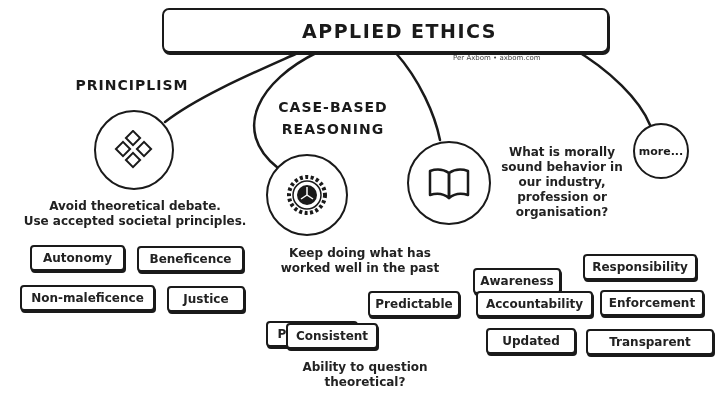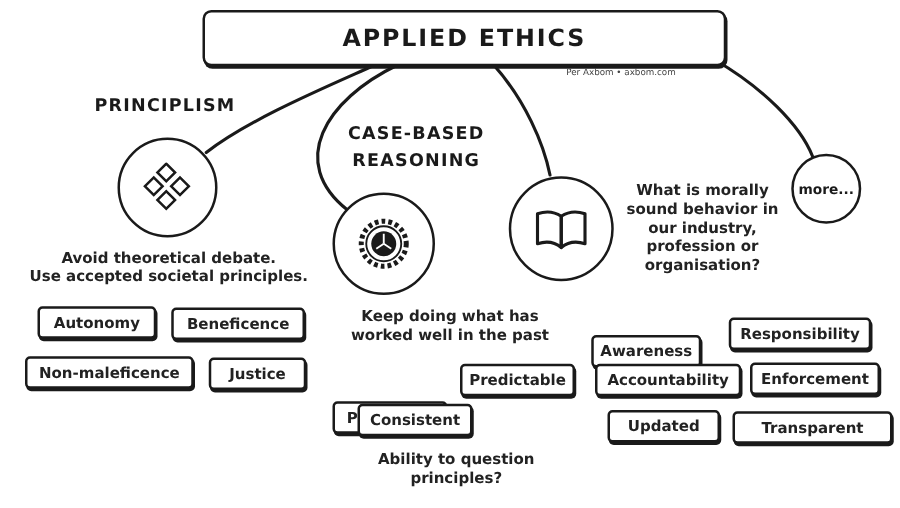--- a/index.html
+++ b/index.html
@@ -11,21 +11,21 @@
     position: relative;
   }
   .stage { position: absolute; left: 0; top: 0; width: 720px; height: 406px; }
   svg.lines { position: absolute; left: 0; top: 0; }
   .title-box {
     position: absolute; left: 162px; top: 8px; width: 415px; height: 41px;
     border: 2px solid #1a1a1a; border-radius: 7px;
     box-shadow: 1px 2px 0 #1a1a1a;
     background: #fff;
     display: flex; align-items: center; justify-content: center;
-    font-size: 19px; font-weight: bold; letter-spacing: 1.5px;
+    font-size: 19px; font-weight: bold; letter-spacing: 1.5px; padding-left: 28px;
   }
   .credit { position: absolute; left: 453px; top: 54px; font-size: 7px; color: #444; }
   .heading { position: absolute; font-weight: bold; font-size: 14px; letter-spacing: 1px; text-align: center; line-height: 22px; }
   .circle {
     position: absolute; border: 2.5px solid #1a1a1a; border-radius: 50%;
     background: #fff; display: flex; align-items: center; justify-content: center;
   }
   .desc { position: absolute; font-size: 12px; font-weight: bold; text-align: center; line-height: 15px; color: #222; }
   .tag {
     position: absolute; border: 2px solid #1a1a1a; border-radius: 4px;
@@ -92,21 +92,21 @@
   </div>
   <div class="desc" style="left:270px; top:246px; width:180px;">
     <div>Keep doing what has</div>
     <div>worked well in the past</div>
   </div>
   <div class="tag" style="left:266px; top:289px; width:92px;margin-top:32px;">Precedent</div>
   <div class="tag" style="left:368px; top:291px; width:92px;">Predictable</div>
   <div class="tag" style="left:286px; top:323px; width:92px;">Consistent</div>
   <div class="desc" style="left:290px; top:360px; width:150px;">
     <div>Ability to question</div>
-    <div>principles?</div>
+    <div>theoretical?</div>
   </div>
 
   <div class="circle" style="left:407px; top:141px; width:80px; height:80px;">
     <svg width="46" height="40" viewBox="0 0 46 40">
       <g fill="none" stroke="#1a1a1a" stroke-width="2.5" stroke-linejoin="round">
         <path d="M23 10 C 17 6, 10 6, 4 8 L 4 32 C 10 30, 17 30, 23 35 Z"></path>
         <path d="M23 10 C 29 6, 36 6, 42 8 L 42 32 C 36 30, 29 30, 23 35 Z"></path>
       </g>
     </svg>
   </div>

